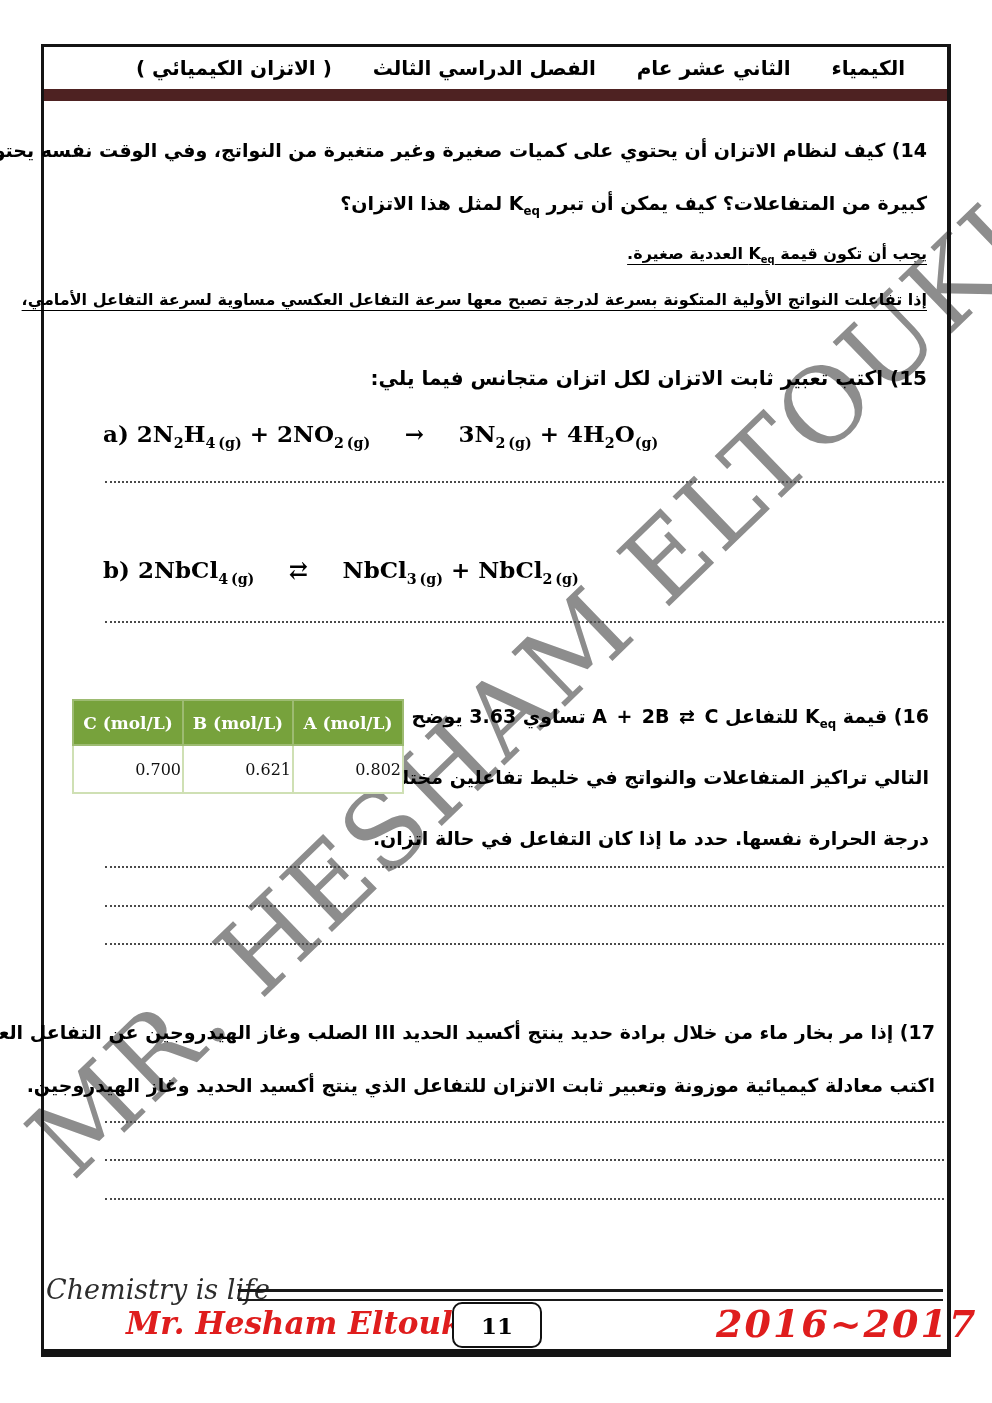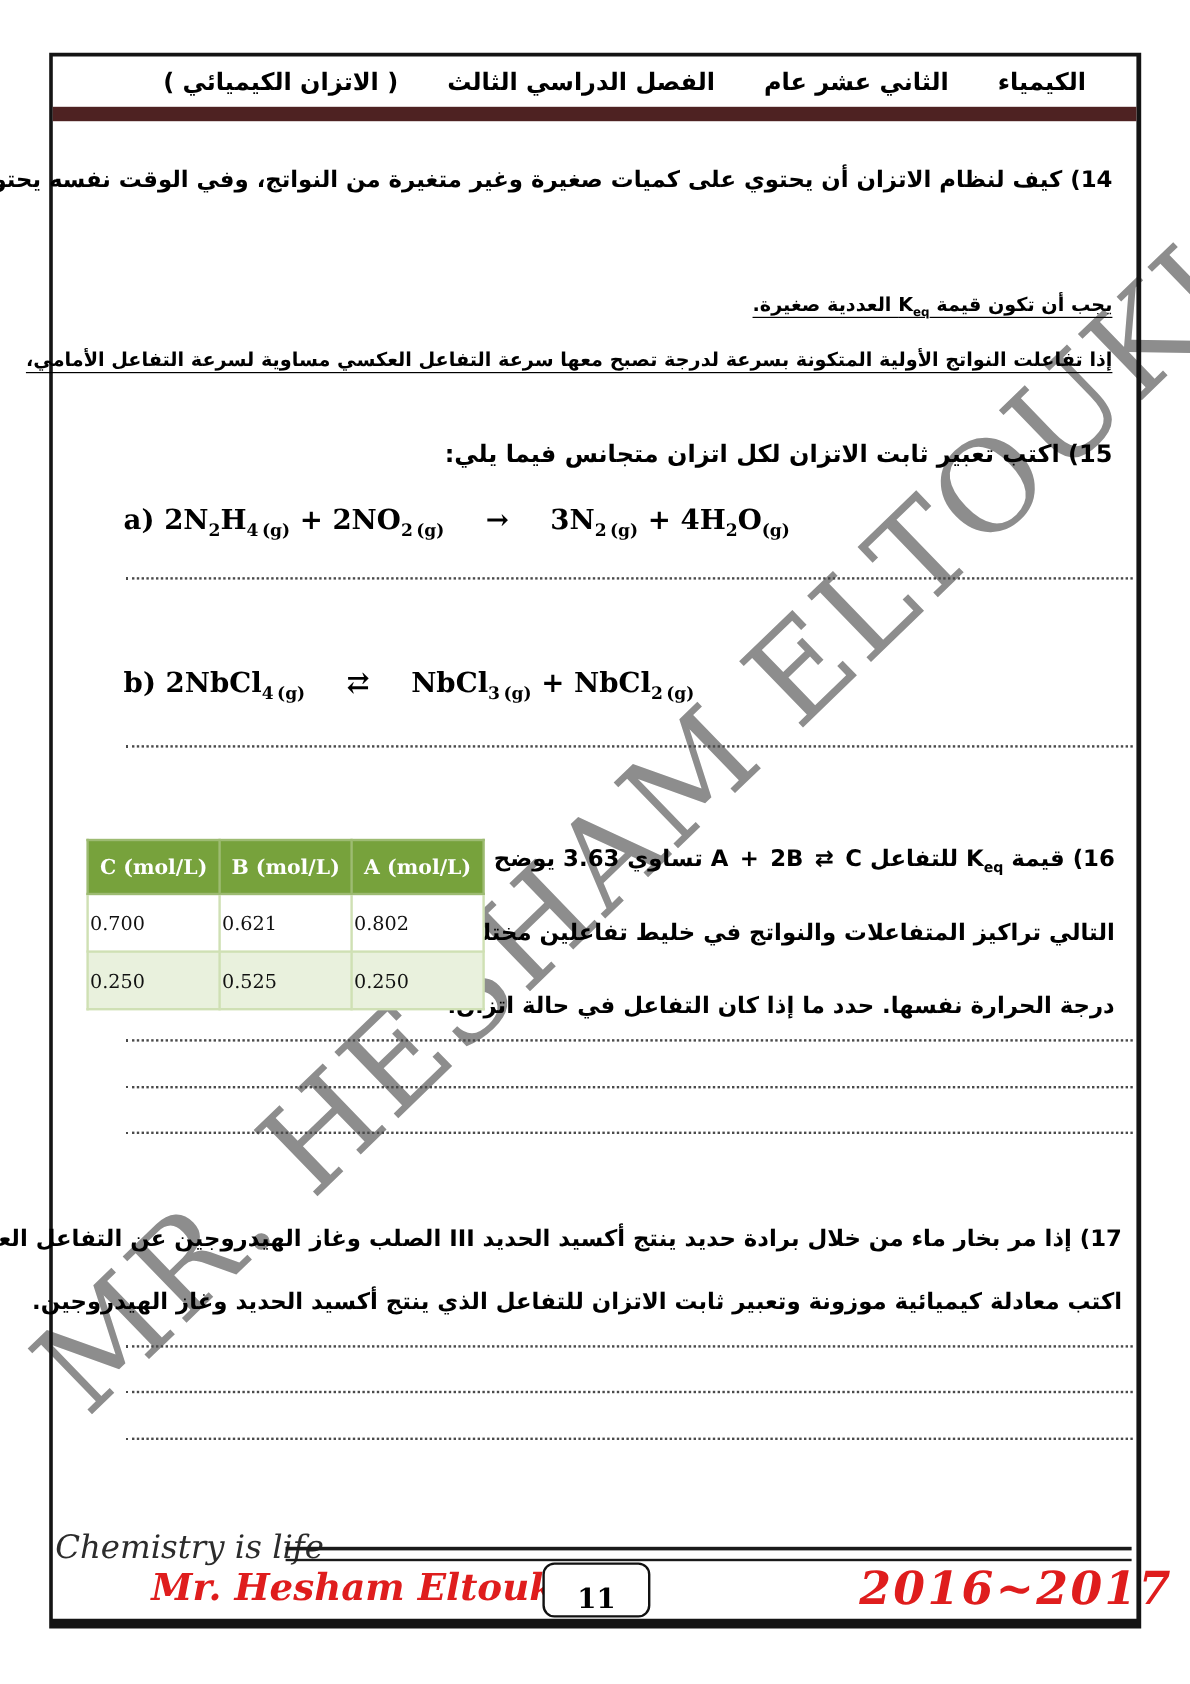--- a/index.html
+++ b/index.html
@@ -49,21 +49,21 @@
   table.conc-table {
     position:absolute; left:72px; top:699px; z-index:2; border-collapse:collapse;
     font-family:"DejaVu Serif","Liberation Serif",serif;
     border:2px solid #b3cc8c;
   }
   .conc-table th {
     width:106px; height:41px; background:var(--table-green,#77a23c); color:#fff;
     font-size:17px; font-weight:bold; border:2px solid #9dbb72; text-align:center;
   }
   .conc-table td {
-    height:44px; background:#fff; color:#111; font-size:16px; text-align:left;
+    height:44px; background:#fff; color:#111; font-size:16px; text-align:right;
     border:2px solid #cfe0b4;
   }
   .conc-table tr.alt td { background:var(--table-row-green,#e9f1dd); }
 
   
   #slogan {
     position:absolute; left:46px; top:1274px; z-index:2; color:#2c2c2c;
     font-family:"DejaVu Serif","Liberation Serif",serif; font-style:italic; font-size:27px;
   }
   #footer-rule {
@@ -71,21 +71,21 @@
     border-top:3px solid #1a1a1a; border-bottom:2px solid #1a1a1a;
   }
   #signature {
     position:absolute; left:126px; top:1305px; z-index:3; color:var(--accent-red,#df1d1d);
     font-family:"DejaVu Serif","Liberation Serif",serif; font-style:italic; font-weight:bold; font-size:31px;
     white-space:nowrap;
   }
   #page-badge {
     position:absolute; left:452px; top:1302px; width:90px; height:46px; z-index:3;
     box-sizing:border-box; border:2px solid #111; border-radius:10px; background:#fff;
-    display:flex; align-items:flex-end; justify-content:center;
+    display:flex; align-items:center; justify-content:center;
     font-family:"DejaVu Serif","Liberation Serif",serif; font-weight:bold; font-size:23px; color:#000;
   }
   #years {
     position:absolute; left:684px; top:1301px; z-index:3; color:var(--accent-red,#df1d1d);
     font-family:"DejaVu Serif","Liberation Serif",serif; font-style:italic; font-weight:bold;
     font-size:38px; letter-spacing:2px; white-space:nowrap;margin-left:32px;
   }
 </style>
 </head>
 <body>
@@ -99,20 +99,21 @@
       <span>الكيمياء</span>
       <span>الثاني عشر عام</span>
       <span>الفصل الدراسي الثالث</span>
       <span>( الاتزان الكيميائي )</span>
     </div>
     <div class="maroon-bar"></div>
   </div>
 
   <div id="q14" class="arblock">
     <div class="ln">14) كيف لنظام الاتزان أن يحتوي على كميات صغيرة وغير متغيرة من النواتج، وفي الوقت نفسه يحتوي على كميات</div>
+    <div class="ln">كبيرة من المتفاعلات؟ كيف يمكن أن تبرر K<sub>eq</sub> لمثل هذا الاتزان؟</div>
   </div>
 
   <div id="q14-answer" class="arblock">
     <div class="ln">يجب أن تكون قيمة K<sub>eq</sub> العددية صغيرة.</div>
     <div class="ln">إذا تفاعلت النواتج الأولية المتكونة بسرعة لدرجة تصبح معها سرعة التفاعل العكسي مساوية لسرعة التفاعل الأمامي،</div>
   </div>
 
   <div id="q15-head" class="arblock ln">15) اكتب تعبير ثابت الاتزان لكل اتزان متجانس فيما يلي:</div>
 
   <div id="eq-a" class="equation" dir="ltr">
@@ -138,25 +139,20 @@
         <th>B (mol/L)</th>
         <th>A (mol/L)</th>
       </tr>
     </thead>
     <tbody>
       <tr>
         <td>0.700</td>
         <td>0.621</td>
         <td>0.802</td>
       </tr>
-      <tr class="alt">
-        <td>0.250</td>
-        <td>0.525</td>
-        <td>0.250</td>
-      </tr>
     </tbody>
   </table>
 
   <div class="dotline" style="top:866px"></div>
   <div class="dotline" style="top:905px"></div>
   <div class="dotline" style="top:943px"></div>
 
   <div id="q17-text" class="arblock">
     <div class="ln">17) إذا مر بخار ماء من خلال برادة حديد ينتج أكسيد الحديد III الصلب وغاز الهيدروجين عن التفاعل العكسي،</div>
     <div class="ln">اكتب معادلة كيميائية موزونة وتعبير ثابت الاتزان للتفاعل الذي ينتج أكسيد الحديد وغاز الهيدروجين.</div>

